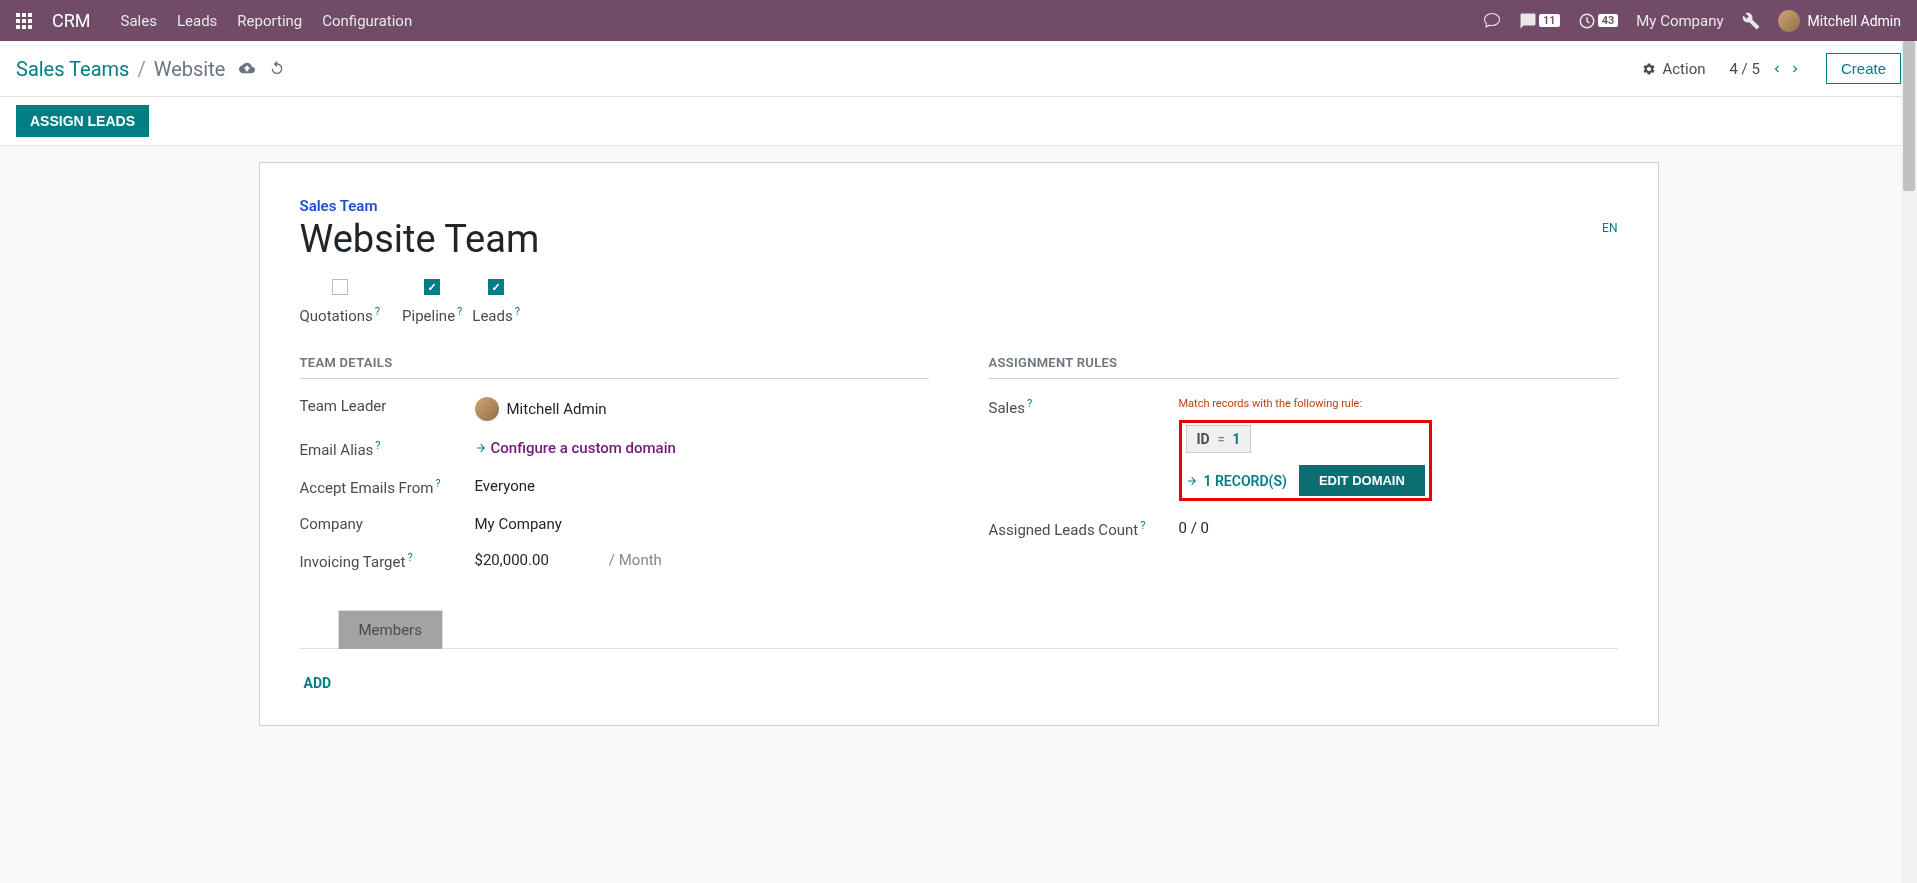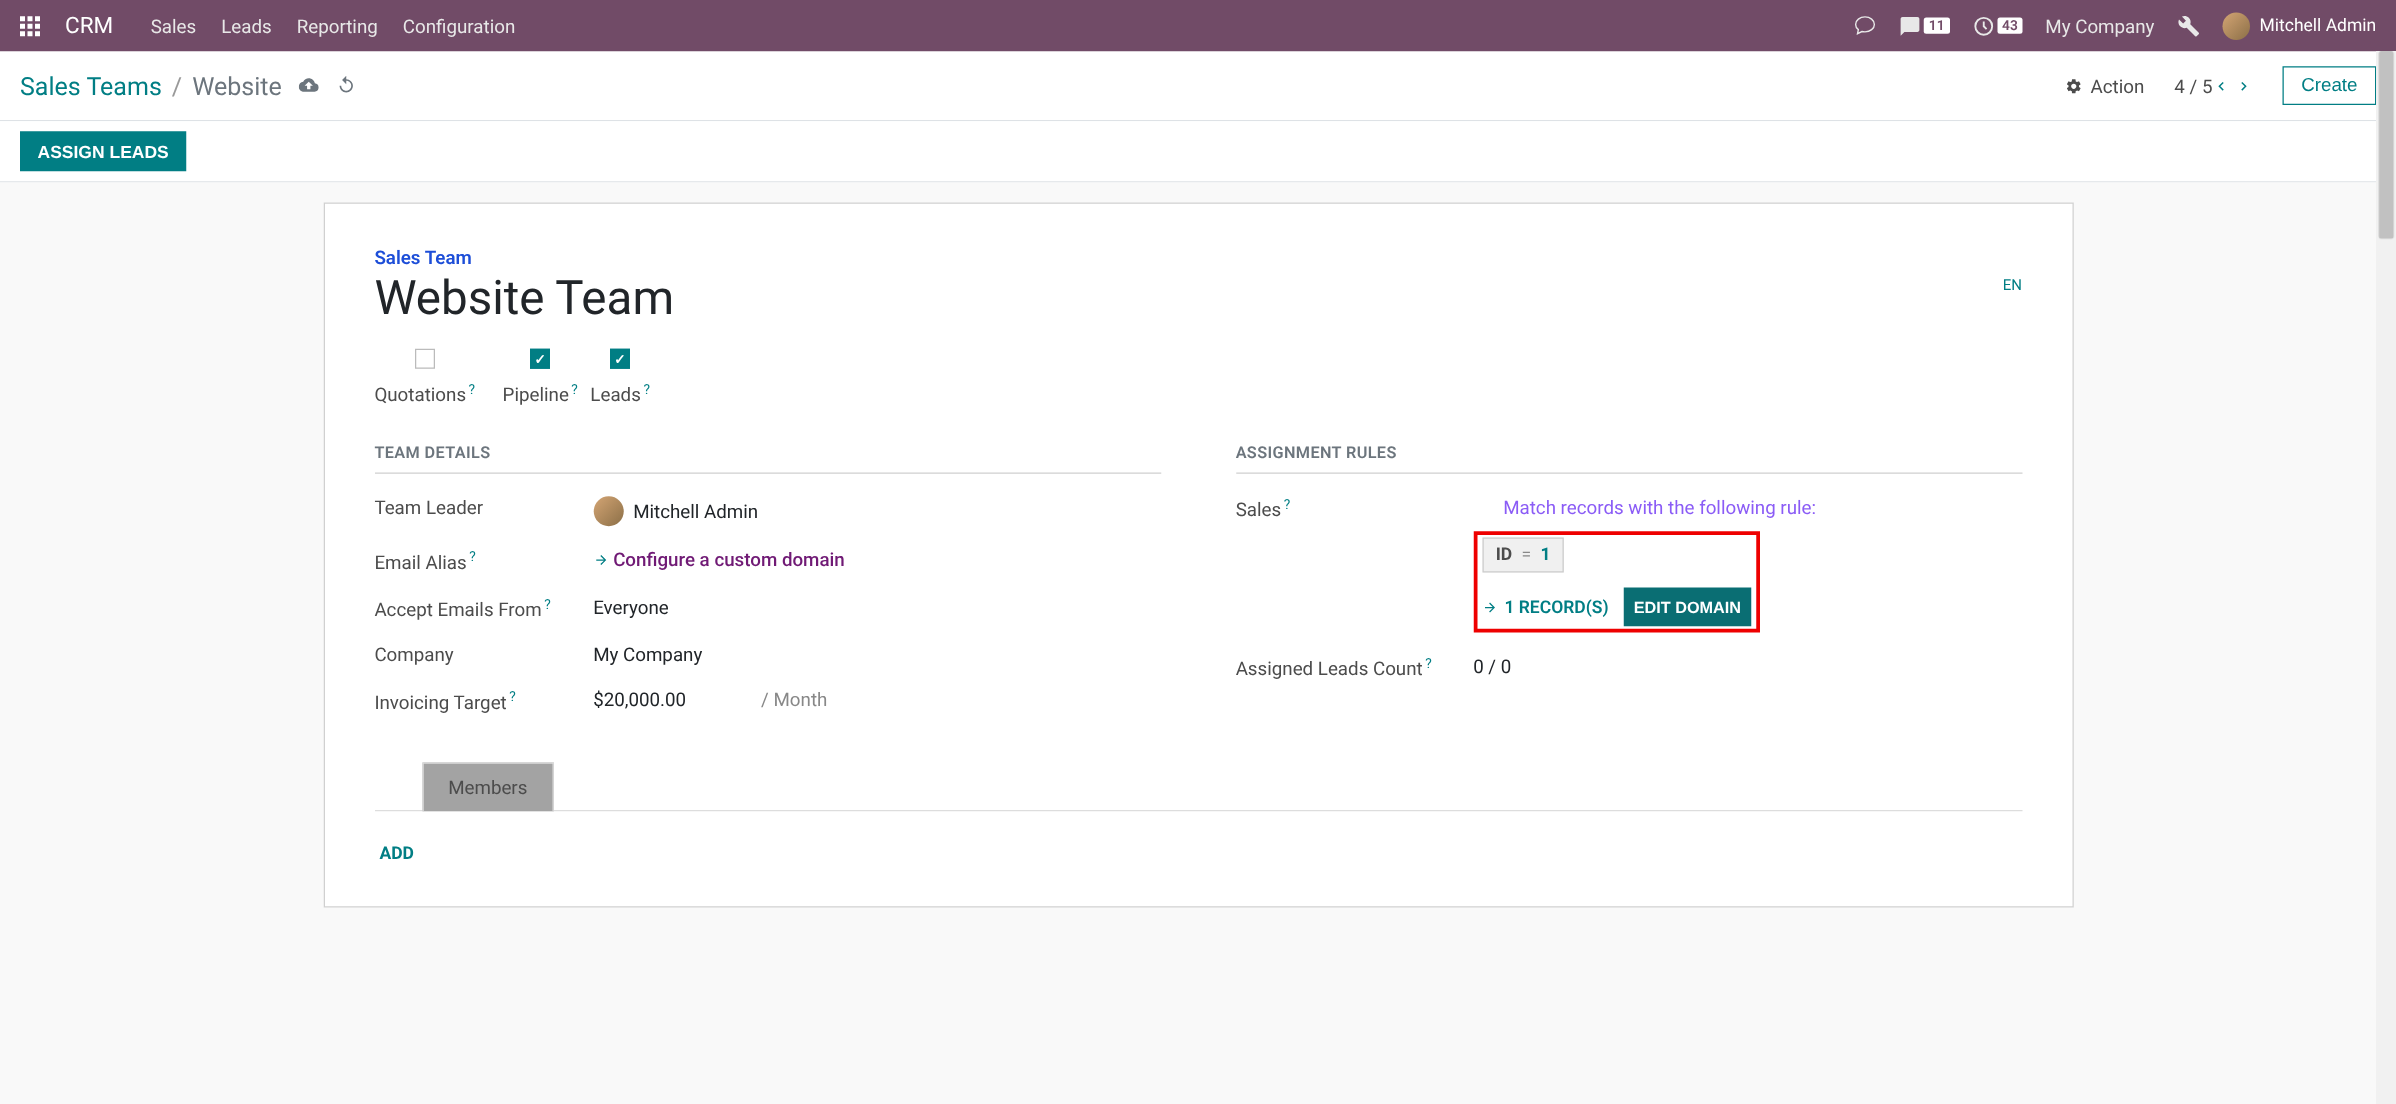--- a/index.html
+++ b/index.html
@@ -25,21 +25,21 @@
   .breadcrumb-bar { display: flex; align-items: center; padding: 12px 16px; border-bottom: 1px solid #dee2e6; }
   .breadcrumb { font-size: 20px; color: #5f5e97; display: flex; align-items: center; gap: 8px; }
   .breadcrumb .sep { color: #999; }
   .bc-link { color: #017e84; cursor: pointer; }
   .bc-current { color: #6c757d; }
   .bc-icon { color: #6c757d; cursor: pointer; margin-left: 6px; }
   .bc-icon svg { width: 16px; height: 16px; fill: #6c757d; }
   .breadcrumb-right { margin-left: auto; display: flex; align-items: center; gap: 24px; }
   .action-btn { display: flex; align-items: center; gap: 6px; cursor: pointer; color: #4c4c4c; font-size: 15px; }
   .action-btn svg { width: 14px; height: 14px; fill: #4c4c4c; }
-  .pager { display: flex; align-items: center; font-size: 15px; color: #4c4c4c; }
+  .pager { display: flex; align-items: center; gap: 10px; font-size: 15px; color: #4c4c4c; }
   .pager-arrows { display: flex; gap: 4px; }
   .pager-arrows svg { width: 14px; height: 14px; fill: #017e84; cursor: pointer; }
   .create-btn { border: 1px solid #017e84; color: #017e84; background: #fff; padding: 6px 14px; font-size: 15px; cursor: pointer; }
   
   
   .status-bar { padding: 8px 16px; background: #fff; border-bottom: 1px solid #dee2e6; }
   .assign-btn { background: #017e84; color: #fff; border: none; padding: 8px 14px; font-size: 14px; font-weight: 600; cursor: pointer; }
   
   
   .main-wrapper { background: #f9f9f9; padding: 16px 0; min-height: 740px;}
@@ -62,29 +62,29 @@
   
   .cols { display: flex; margin-top: 30px; gap: 60px; }
   .col { flex: 1; }
   .section-title { font-size: 13px; font-weight: 600; color: #6c757d; letter-spacing: 0.3px; border-bottom: 1px solid #d0d0d0; padding-bottom: 8px; margin-bottom: 18px; }
   .field-row { display: flex; margin-bottom: 18px; align-items: flex-start; }
   .field-label { width: 175px; font-size: 15px; color: #4c4c4c; font-weight: 400;}
   .field-value { font-size: 15px; color: #212529; display: flex; align-items: center; }
   .link-teal { color: #701a75; cursor: pointer; font-weight: 500; display: flex; align-items: center; gap: 4px; }
   .link-teal svg { width: 12px; height: 12px; fill: #017e84; }
   
-  .domain-rule-text { color: #8b5cf6; font-size: 15px; margin-bottom: 10px; margin-left: 24px; }
+  .domain-rule-text { color: #c2410c; font-size: 11px; margin-bottom: 10px; }
   .domain-box { display: inline-block; padding: 5px 10px; background: #f0f0f0; border: 1px solid #ccc; font-size: 14px; }
   .domain-box .d-label { font-weight: 700; }
   .domain-box .d-op { color: #888; margin: 0 4px; }
   .domain-box .d-val { color: #017e84; font-weight: 700; }
   .records-row { display: flex; align-items: center; gap: 8px; margin-top: 10px; }
   .records-link { color: #017e84; font-size: 14px; font-weight: 600; cursor: pointer; display: flex; align-items: center; gap: 6px; }
   .records-link svg { width: 12px; height: 12px; fill: #017e84; }
-  .edit-domain-btn { background: #0a6e73; color: #fff; border: none; padding: 8px 8px; font-size: 13px; font-weight: 600; cursor: pointer; }
+  .edit-domain-btn { background: #0a6e73; color: #fff; border: none; padding: 8px 20px; font-size: 13px; font-weight: 600; cursor: pointer; }
   .highlight-box { border: 3px solid #e00; padding: 2px 4px; display: inline-block; }
   
   .tabs { margin-top: 20px; border-bottom: 1px solid #ddd; }
   .tab { display: inline-block; padding: 10px 20px; border: 1px solid #ddd; border-bottom: none; background: #a3a3a3; font-size: 15px; cursor: pointer; position: relative; top: 1px; margin-left: 38px; }
   .add-link { color: #017e84; font-weight: 700; font-size: 14px; margin: 26px 0 0 4px; cursor: pointer; display: inline-block;}
   
   .scrollbar-track { position: fixed; right: 0; top: 41px; bottom: 0; width: 16px; background: #f1f1f1; }
   .scrollbar-thumb { position: absolute; top: 0; left: 2px; width: 12px; height: 150px; background: #c1c1c1; border-radius: 2px;}
 </style>
 </head>

